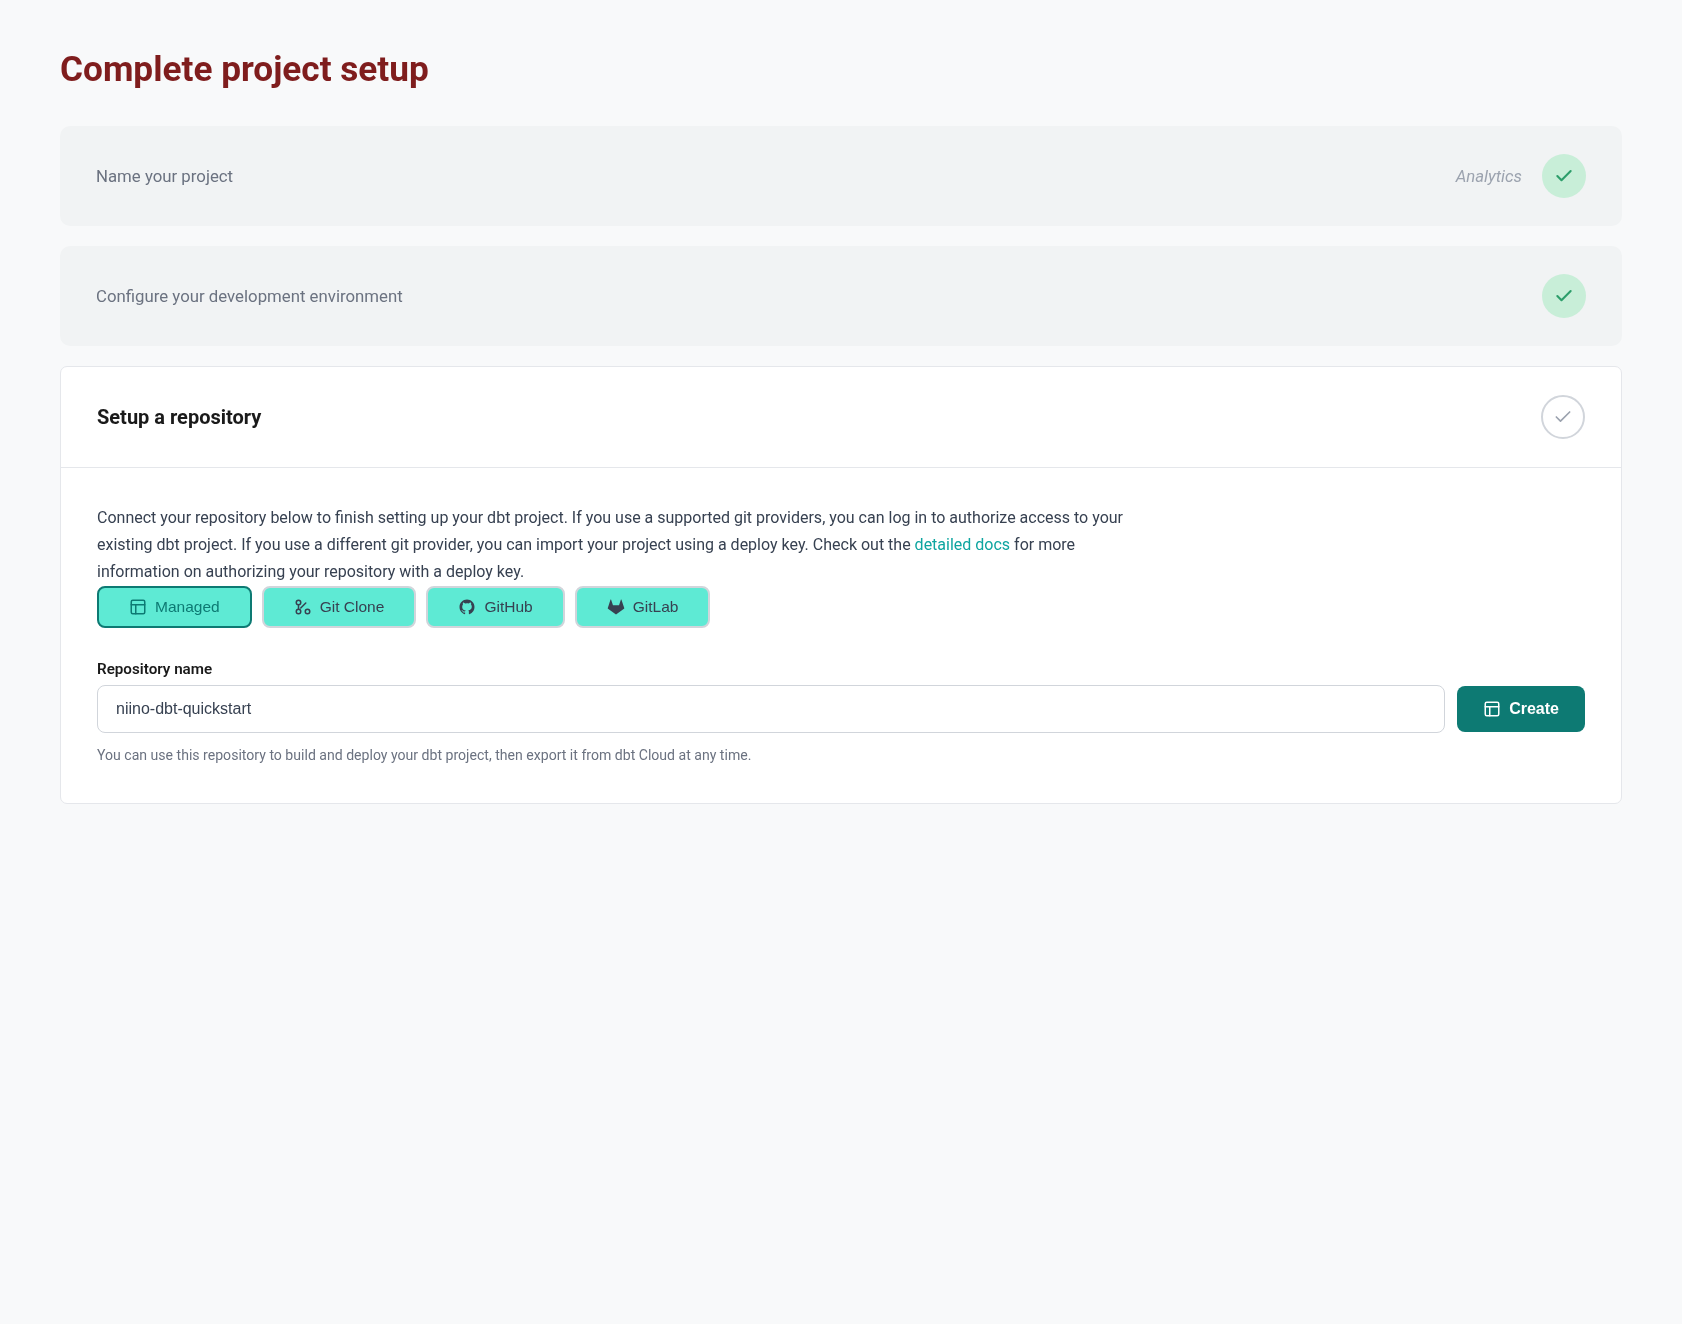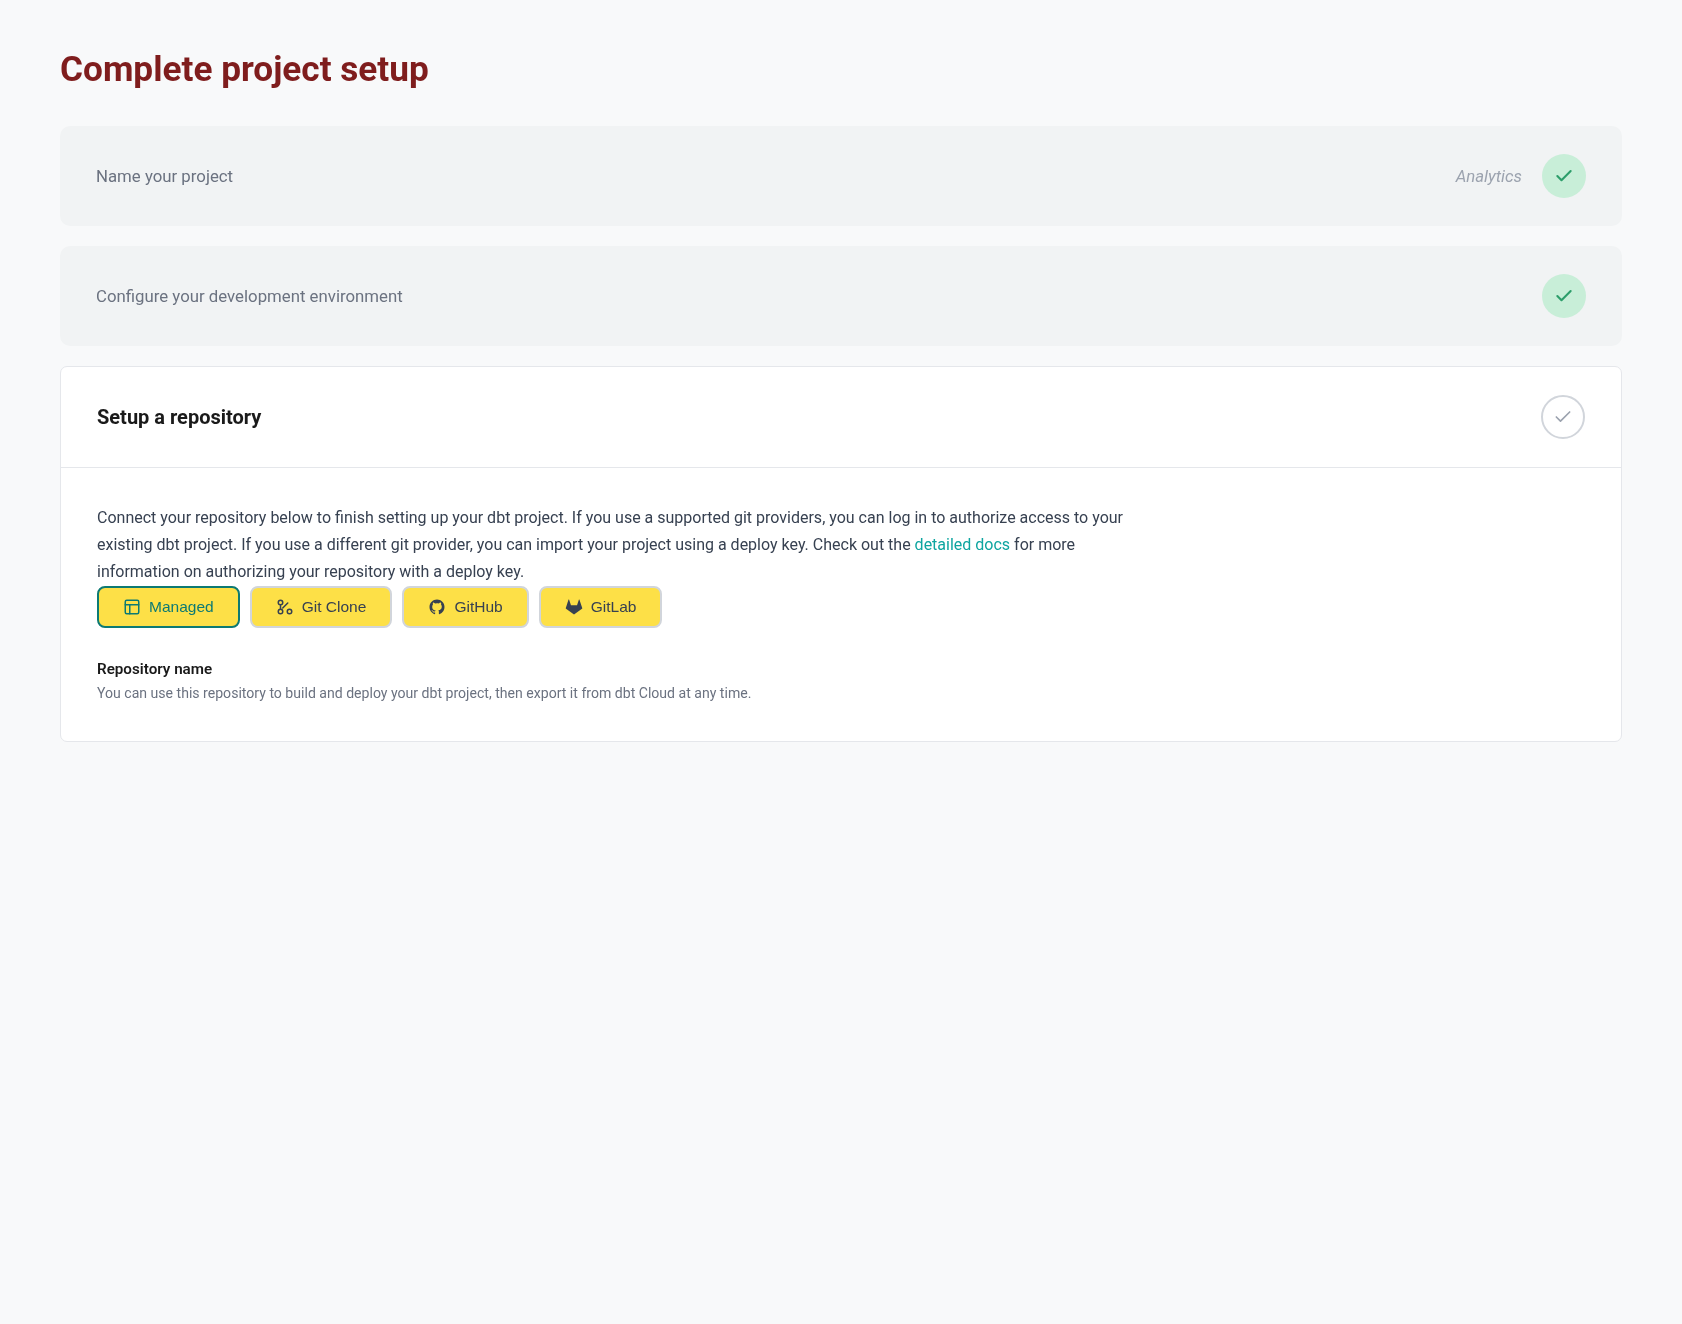--- a/index.html
+++ b/index.html
@@ -126,23 +126,23 @@
     .tab-group {
       display: flex;
       gap: 0;
       margin-bottom: 32px;
     }
 
     .tab-btn {
       display: flex;
       align-items: flex-start;
       gap: 8px;
-      padding: 10px 24px;
+      padding: 10px 30px;
       border: 2px solid #d1d5db;
-      background: #fde047;
+      background: #5eead4;
       border-radius: 8px;
       font-size: 0.97rem;
       font-weight: 500;
       cursor: pointer;
       color: #374151;
       margin-right: 10px;
       transition: border-color 0.15s;
     }
 
     .tab-btn.active {
@@ -293,17 +293,30 @@
           <svg width="18" height="18" viewBox="0 0 24 24" fill="currentColor">
             <path d="M22.65 14.39L12 22.13 1.35 14.39a.84.84 0 01-.3-.94l1.22-3.78 2.44-7.51A.42.42 0 014.82 2a.43.43 0 01.58 0 .42.42 0 01.11.18l2.44 7.49h8.1l2.44-7.49a.42.42 0 01.11-.18.43.43 0 01.58 0 .42.42 0 01.11.18l2.44 7.51L23 13.45a.84.84 0 01-.35.94z"></path>
           </svg>
         </span>
         <span>GitLab</span>
       </button>
     </div>
 
     <div>
       <div class="field-label">Repository name</div>
+      <div class="input-row">
+        <input type="text" class="repo-input" value="niino-dbt-quickstart" style="">
+        <button class="create-btn">
+          <span style="display:flex;align-items:center;">
+            <svg width="18" height="18" viewBox="0 0 24 24" fill="none" stroke="white" stroke-width="2" stroke-linecap="round" stroke-linejoin="round">
+              <rect x="3" y="3" width="18" height="18" rx="2"></rect>
+                <line x1="3" y1="9" x2="21" y2="9"></line>
+                <line x1="9" y1="21" x2="9" y2="9"></line>
+            </svg>
+          </span>
+          <span>Create</span>
+        </button>
+      </div>
       <div class="help-text">You can use this repository to build and deploy your dbt project, then export it from dbt Cloud at any time.</div>
     </div>
 
   </div>
 </div>
 
 </body></html>

